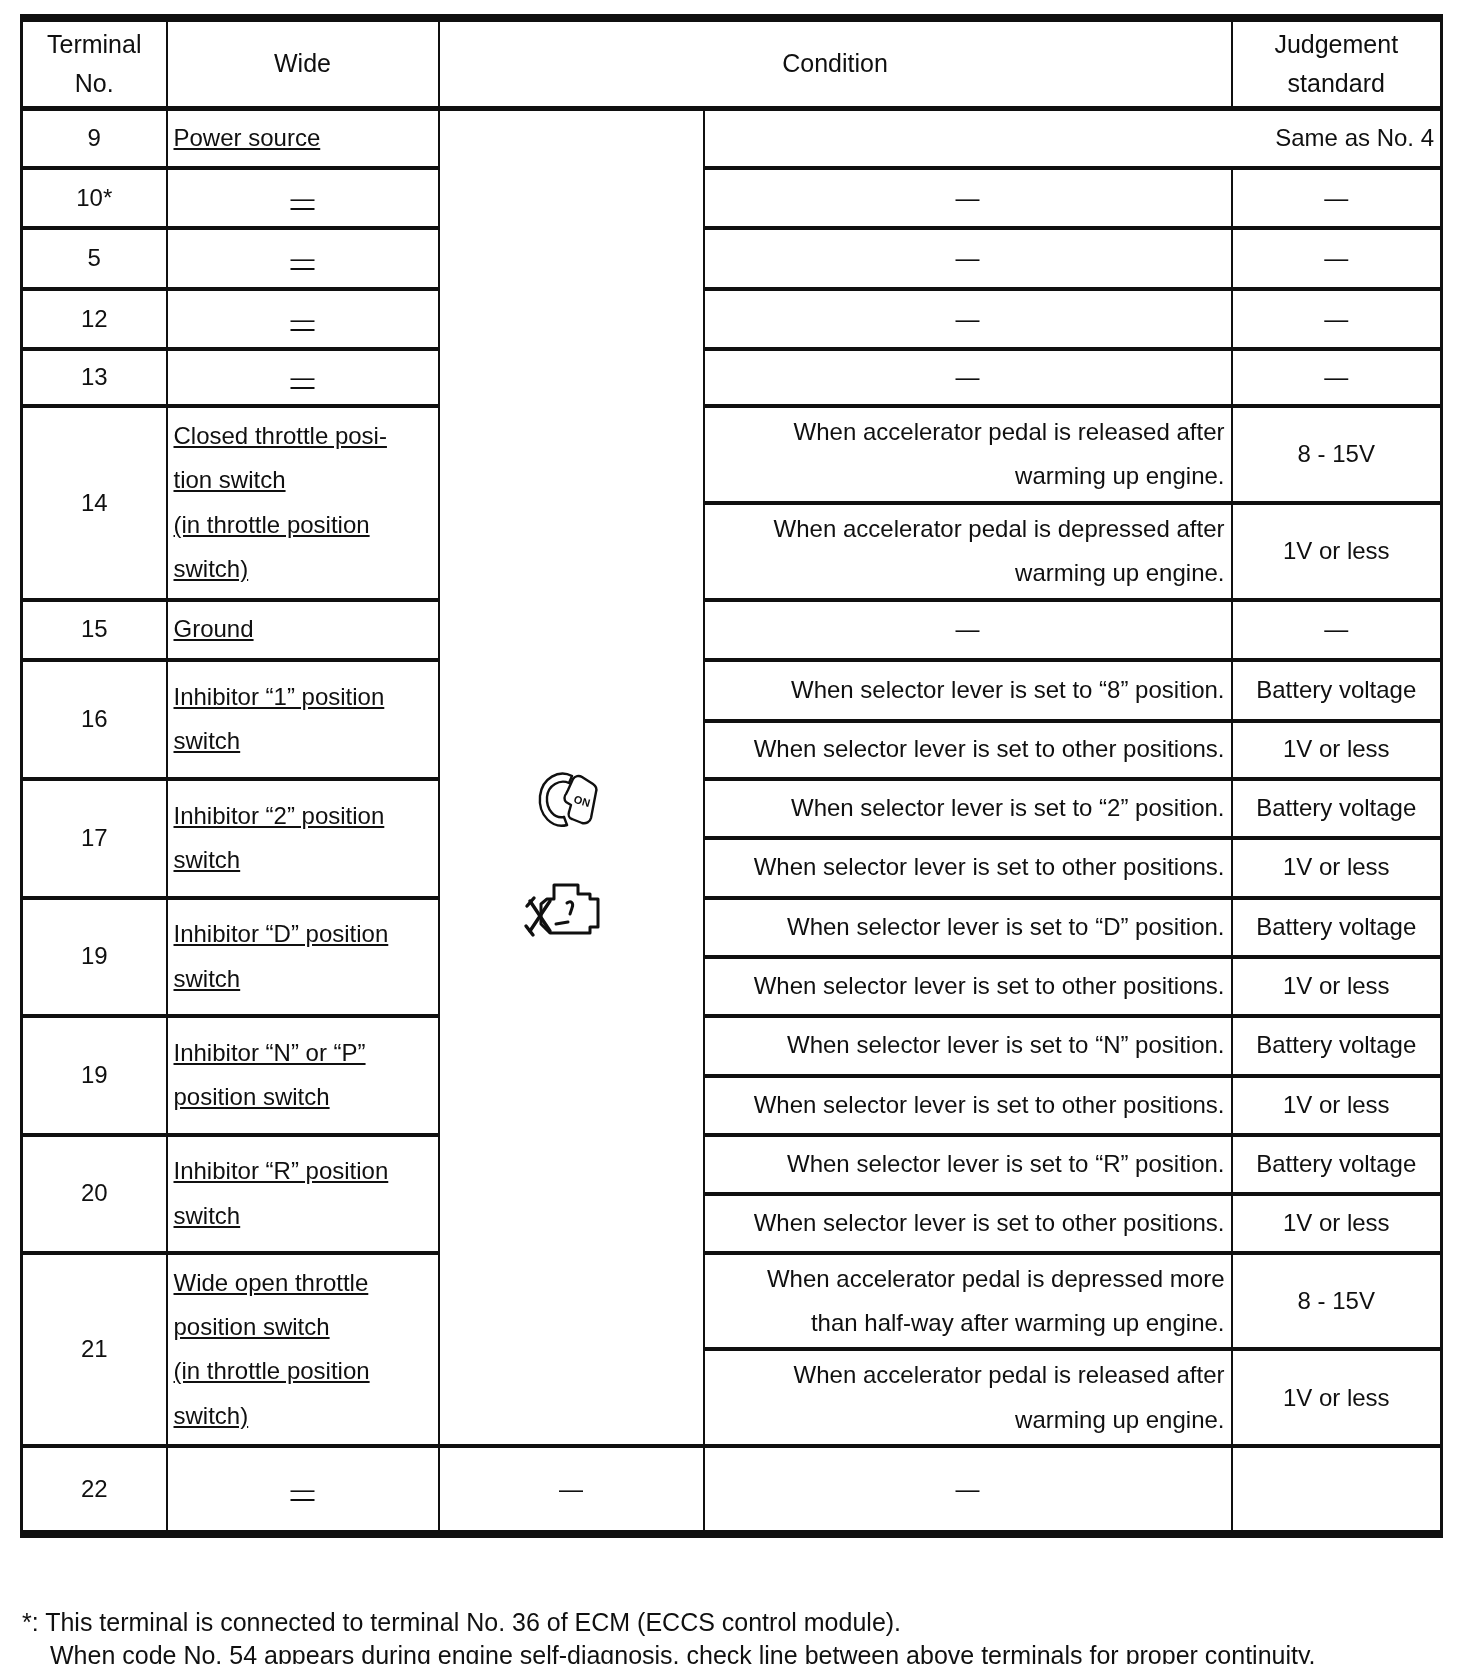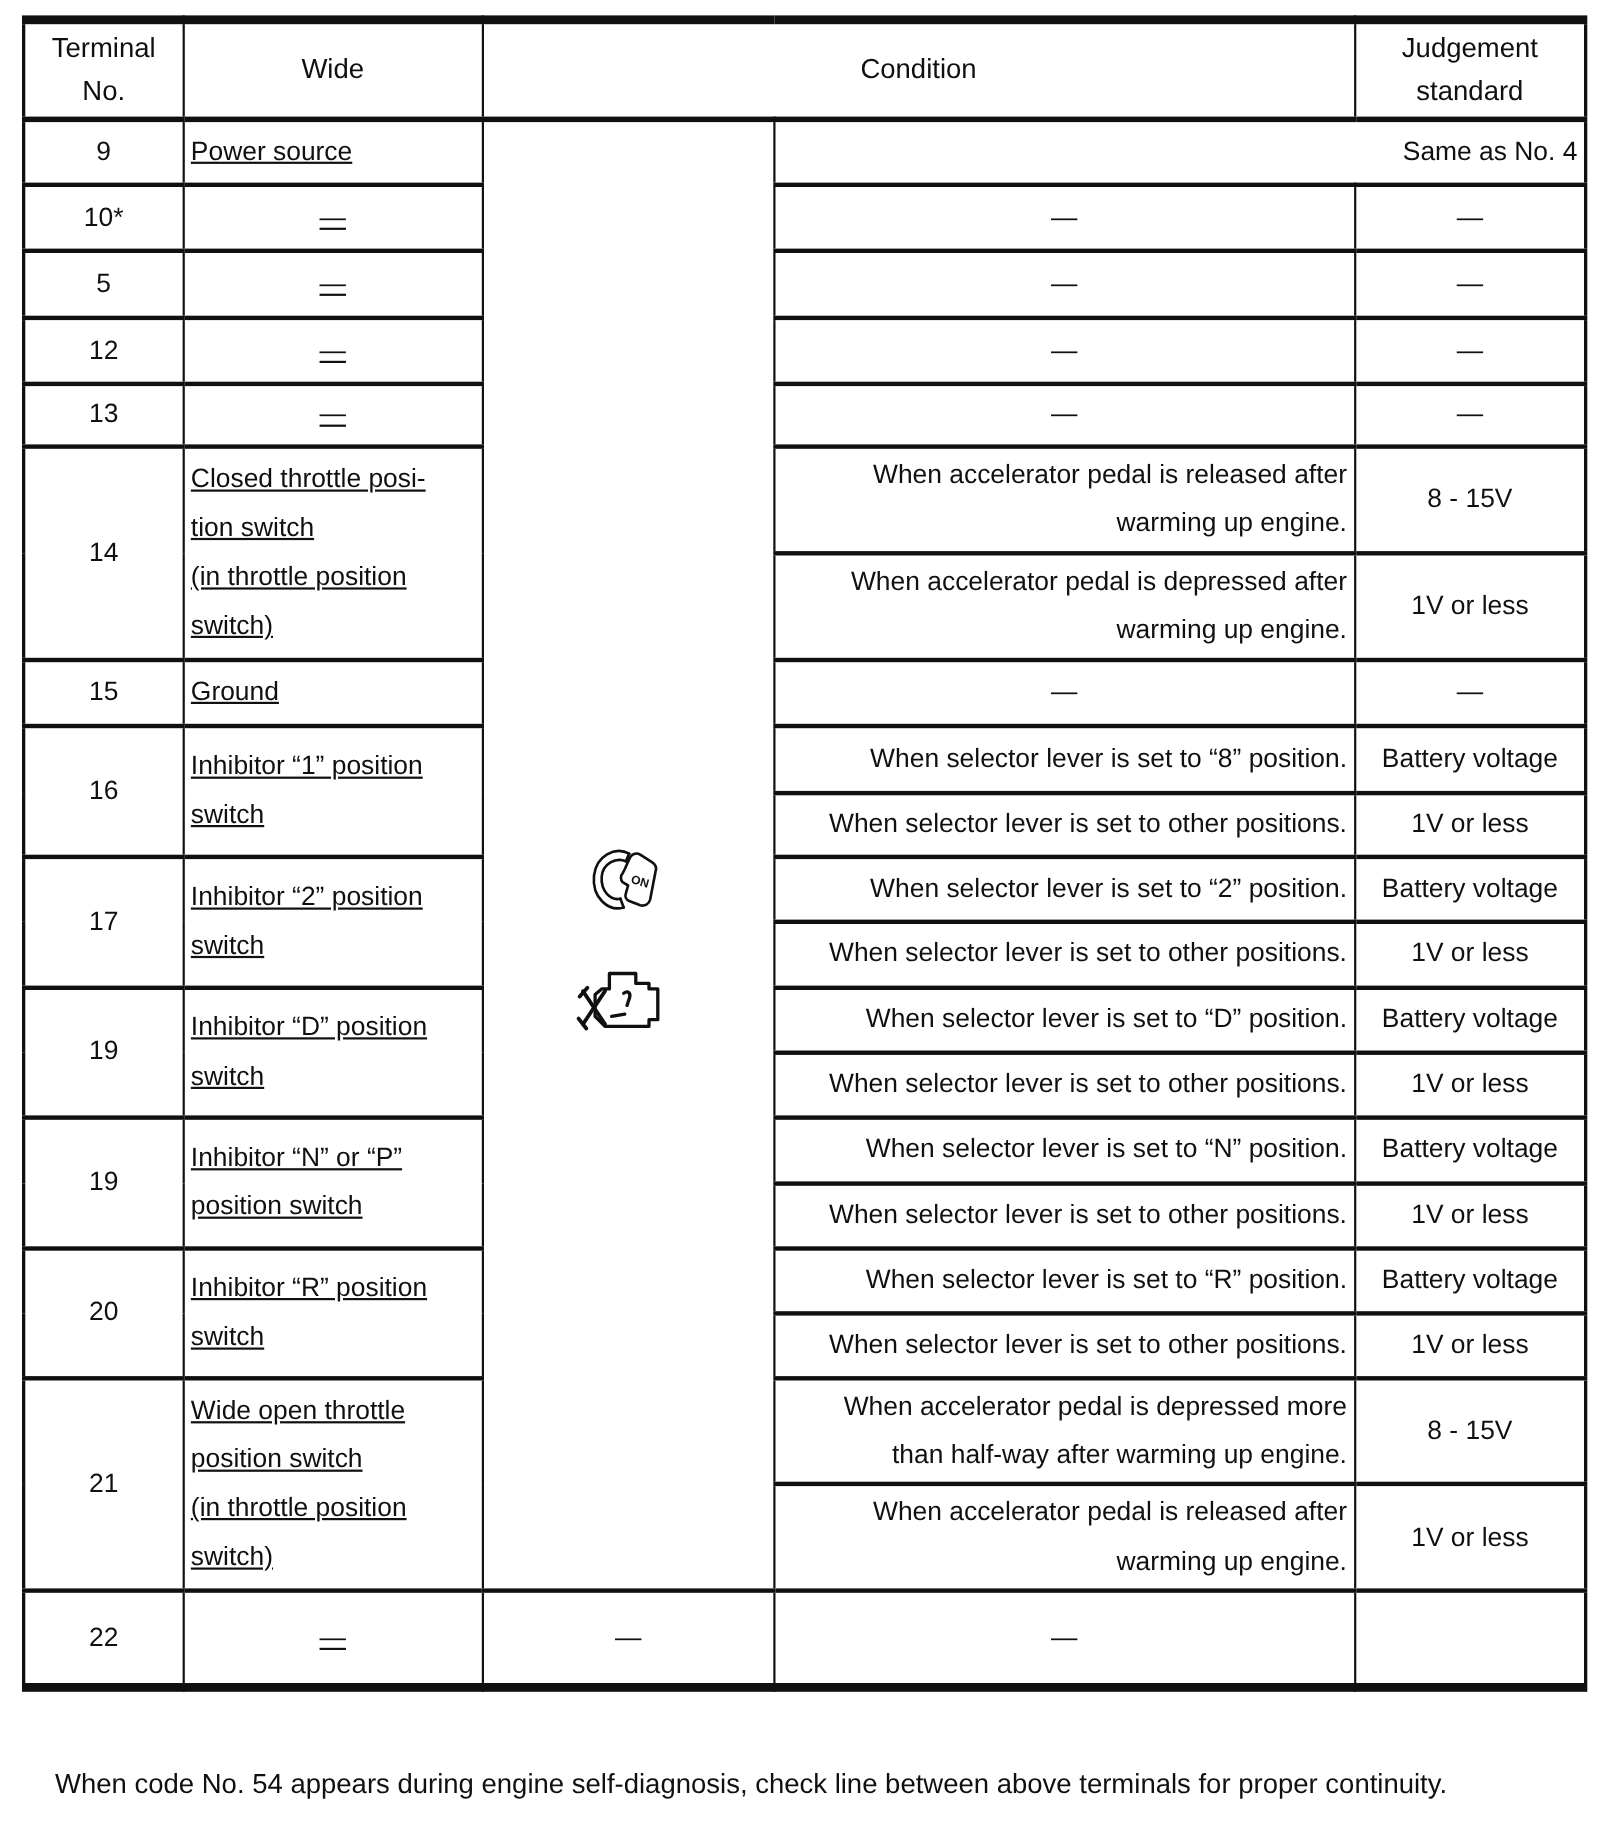--- a/index.html
+++ b/index.html
@@ -219,16 +219,17 @@
       <tr style="height:88px">
         <td class="tc">22</td>
         <td class="item dash">—</td>
         <td class="cond dash">—</td>
         <td class="judg dash hi">—</td>
       </tr>
     </tbody>
   </table>
 
   <div class="footnotes">
+    <div class="fn1">*: This terminal is connected to terminal No. 36 of ECM (ECCS control module).</div>
     <div class="fn2">When code No. 54 appears during engine self-diagnosis, check line between above terminals for proper continuity.</div>
   </div>
 
 </div>
 
 </body></html>

